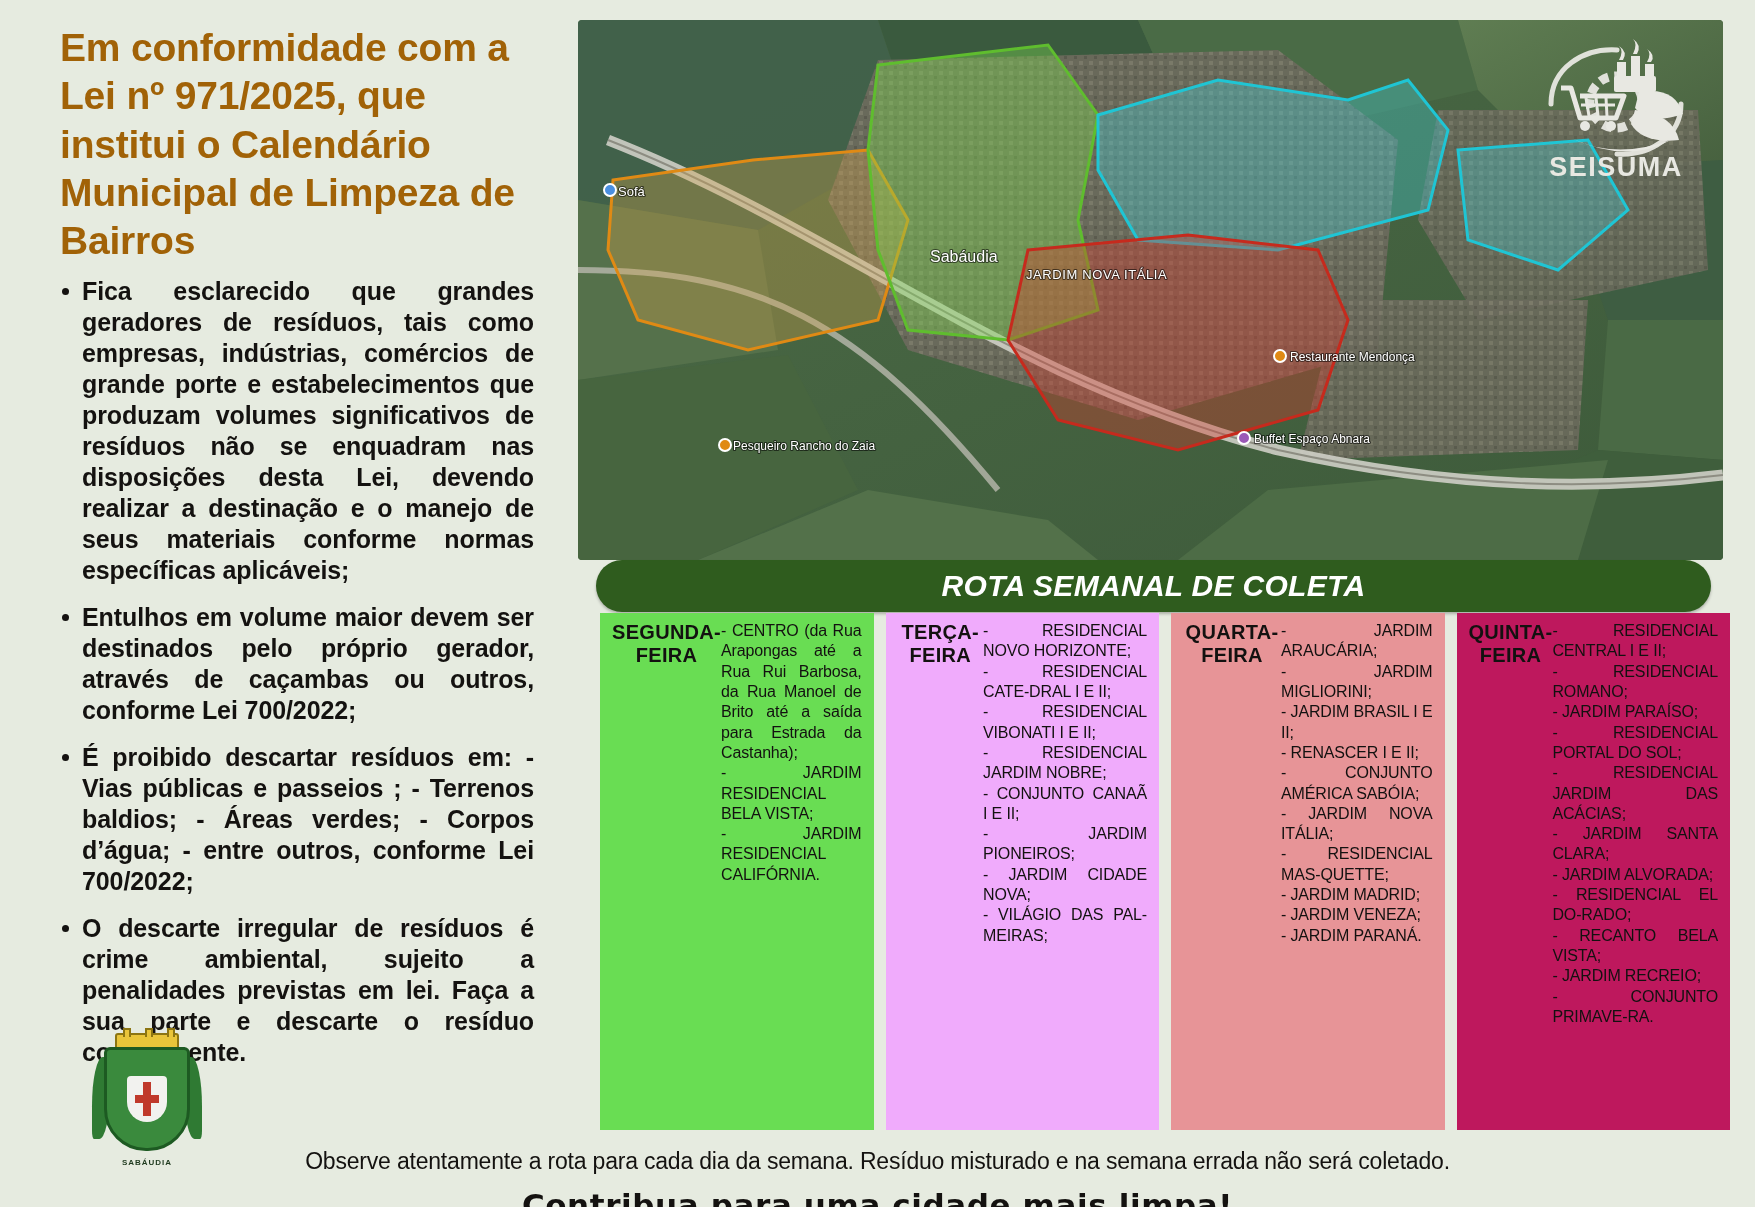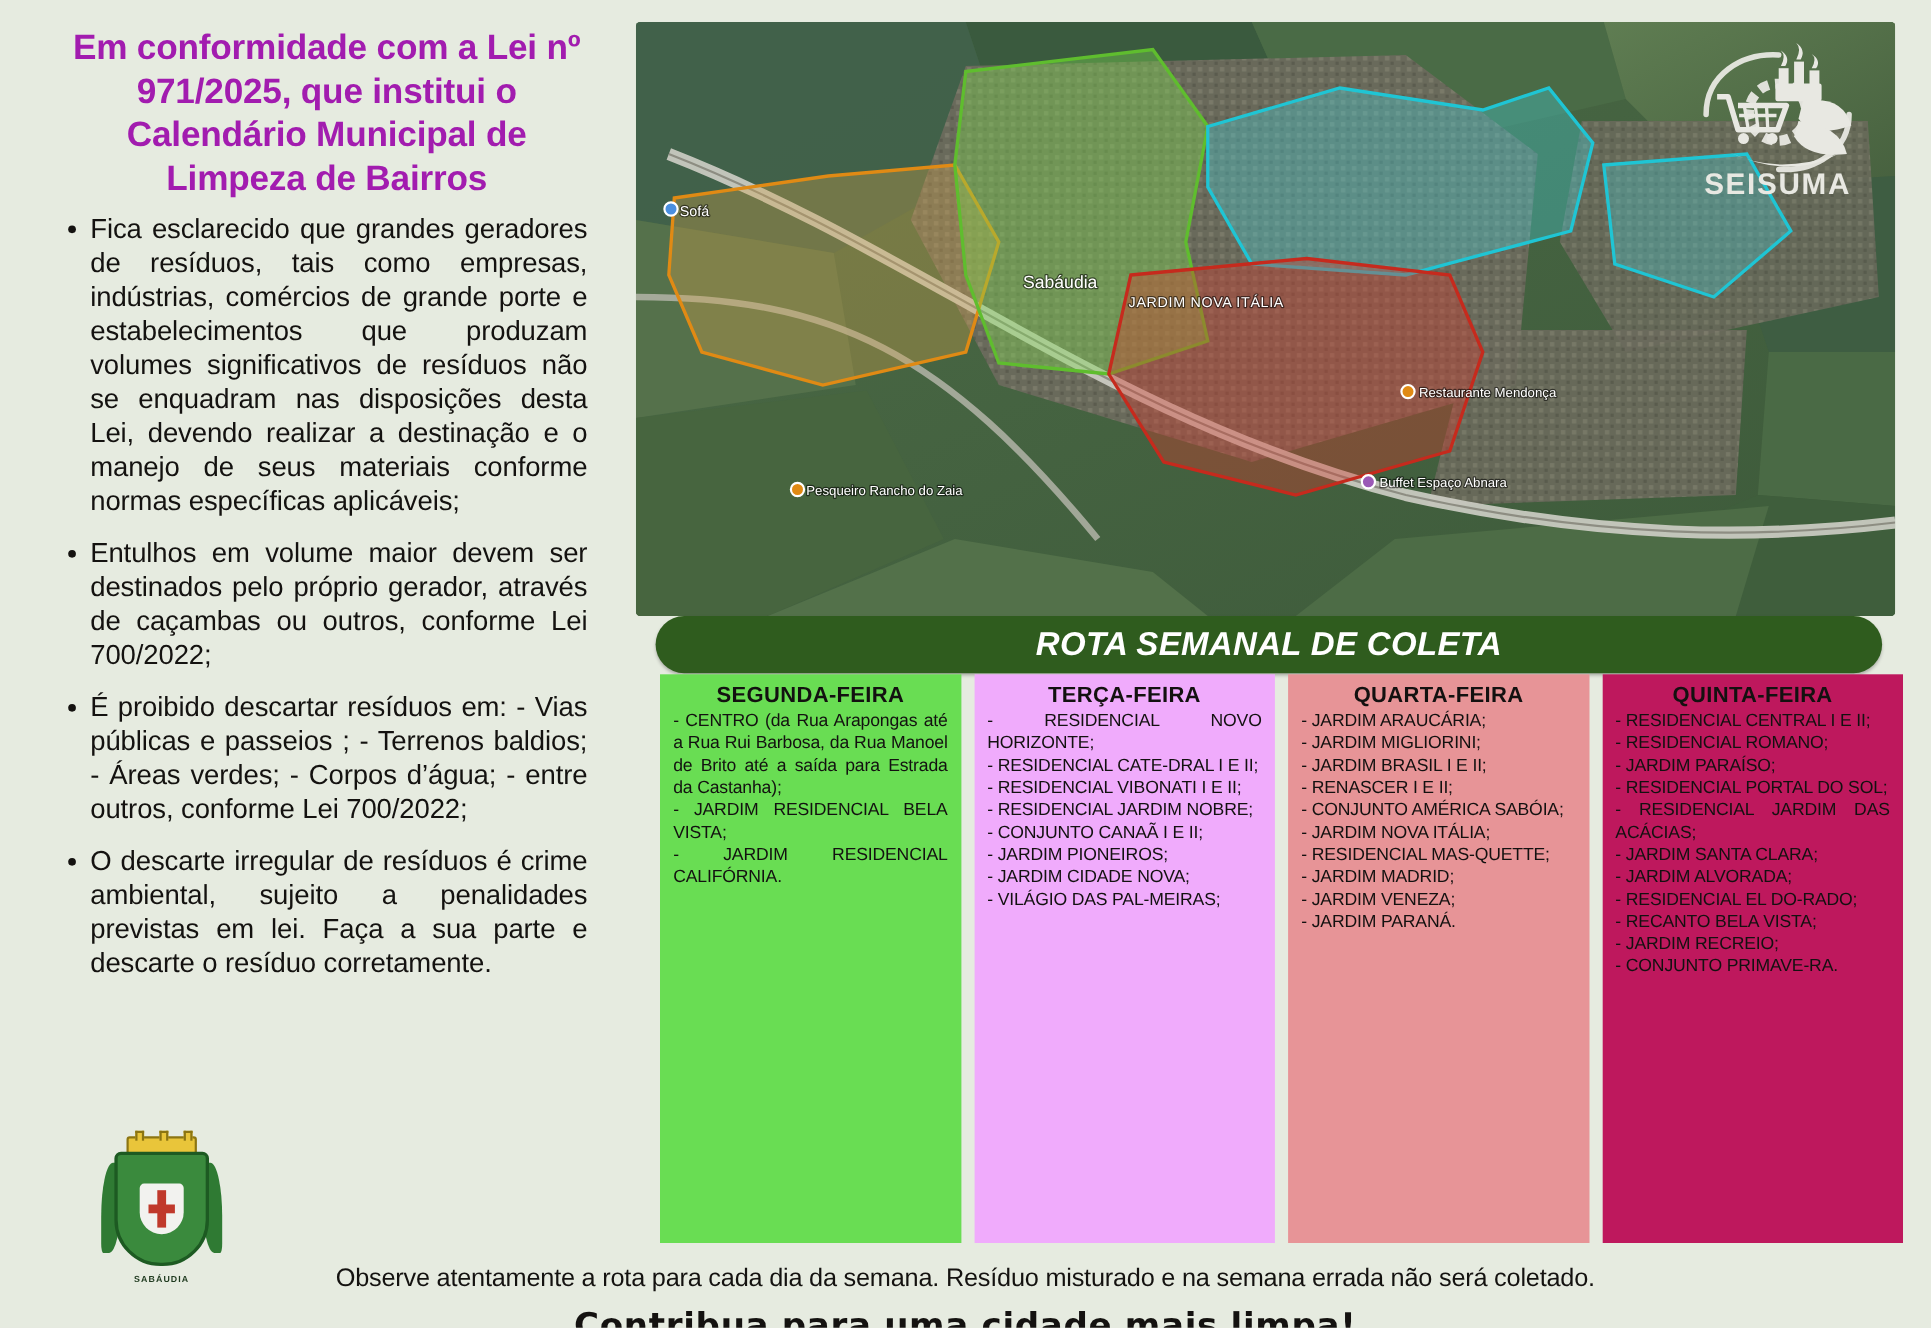--- a/index.html
+++ b/index.html
@@ -13,34 +13,35 @@
   .page{position:relative;width:1755px;height:1207px;}
 
   
   .left-col{
     position:absolute;left:0;top:0;width:578px;height:1207px;
     background:#e6ebe0;
     padding:14px 44px 0 60px;
     box-sizing:border-box;
   }
   .headline{
-    font-size:32px;line-height:1.24;font-weight:bold;color:#a21caf;
-    text-align:center;letter-spacing:-0.2px;margin:10px 0 10px 0;
+    font-size:39px;line-height:1.24;font-weight:bold;color:#a16207;
+    text-align:left;letter-spacing:-0.2px;margin:10px 0 10px 0;
   }
   ul.bullets{margin:0;padding:0;list-style:none;}
   ul.bullets li{
     position:relative;
     padding-left:22px;
     margin-bottom:16px;
     font-size:25px;
     line-height:1.24;
     color:#141210;
     text-align:justify;
     text-justify:inter-word;
     letter-spacing:-0.1px;
+    font-weight:bold;
   }
   ul.bullets li::before{
     content:"";position:absolute;left:2px;top:12px;
     width:7px;height:7px;border-radius:50%;background:#141210;
   }
 
   
   .coat{
     position:absolute;left:92px;bottom:42px;width:110px;height:132px;
   }
@@ -96,21 +97,21 @@
     color:#ffffff;font-size:30px;font-weight:bold;letter-spacing:0.3px;
   }
 
   
   .days{
     position:absolute;left:600px;top:613px;width:1130px;height:517px;
     display:flex;gap:12px;
   }
   .day{
     flex:1;padding:8px 12px 10px 12px;box-sizing:border-box;
-    display:flex;flex-direction:column;
+    display:flex;flex-direction:row;
   }
   .day-title{
     text-align:center;font-weight:bold;font-size:20px;color:#131110;
     letter-spacing:0.3px;margin-bottom:2px;
   }
   .day ul{margin:0;padding:0;list-style:none;}
   .day li{
     font-size:16px;line-height:1.27;color:#131110;
     text-align:justify;text-justify:inter-word;
     letter-spacing:-0.15px;

